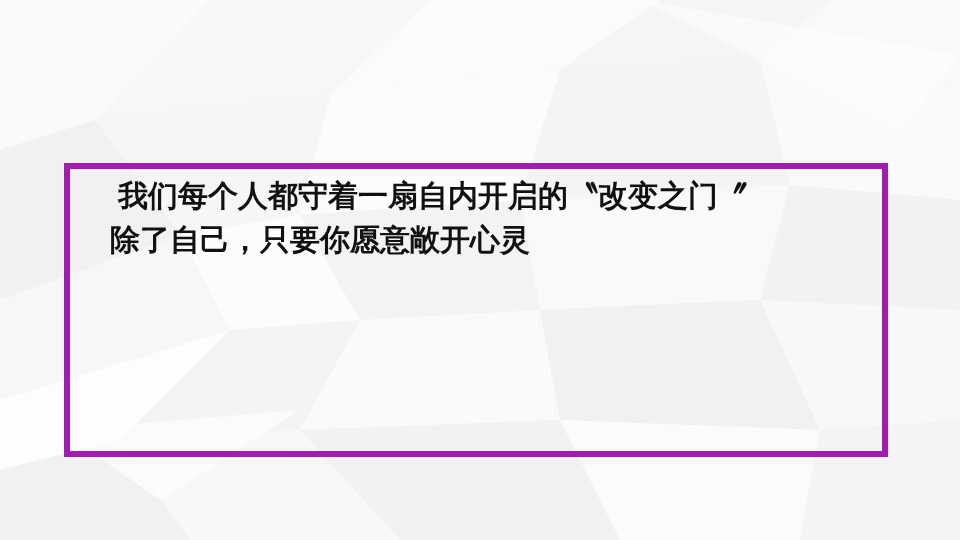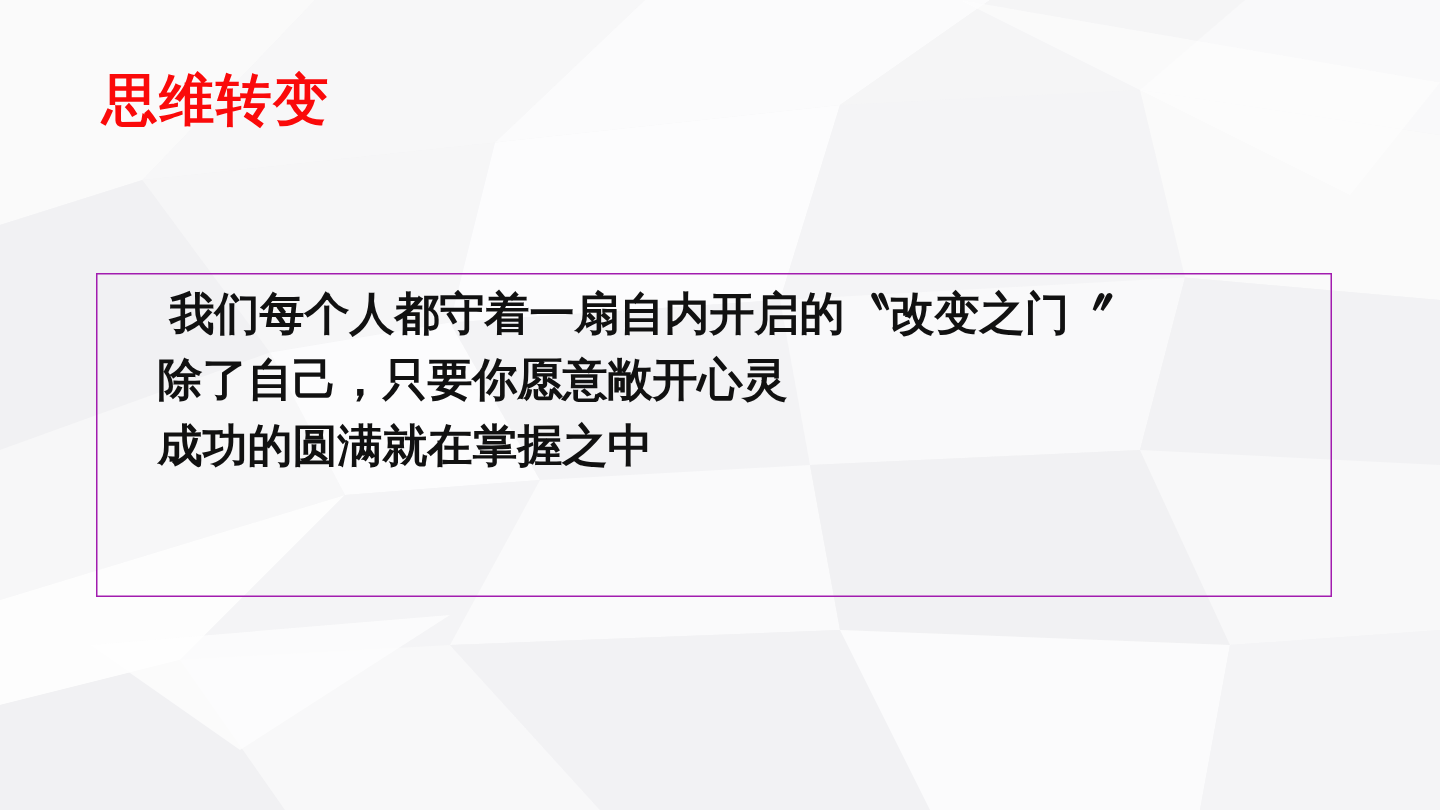--- a/index.html
+++ b/index.html
@@ -47,26 +47,25 @@
     white-space: nowrap;
     font-family: "DejaVu Sans", "Liberation Sans", sans-serif;
   }
 
   
   #quote-box {
     position: absolute;
     left: 64px;
     top: 163px;
     width: 824px;
-    height: 216px;
+    height: 294px;
     box-sizing: border-box;
-    border: 1px solid #a21caf;
+    border: 6px solid #a21caf;
     background: transparent;
     z-index: 4;
-    margin-top: 19px;
   }
 
   #quote-lines {
     position: absolute;
     left: 40px;
     top: 5px;
     width: 780px;
   }
 
   .quote-line {
@@ -112,23 +111,21 @@
     <polygon points="760,300 960,310 960,420 820,430" fill="#f8f8f9"></polygon>
     <polygon points="0,470 120,440 190,540 0,540" fill="#f1f1f3"></polygon>
     <polygon points="120,440 300,430 400,540 190,540" fill="#f8f8f9"></polygon>
     <polygon points="300,430 560,420 620,540 400,540" fill="#f2f2f4"></polygon>
     <polygon points="560,420 820,430 800,540 620,540" fill="#fbfbfc"></polygon>
     <polygon points="820,430 960,420 960,540 800,540" fill="#f4f4f6"></polygon>
     <polygon points="60,430 300,410 160,500" fill="#fefefe" opacity="0.75"></polygon>
     <polygon points="640,0 960,55 900,130" fill="#fefefe" opacity="0.6"></polygon>
   </svg>
 
-  <div id="slide-title">思维转变</div>
 
   <div id="quote-box">
     <div id="quote-lines">
       <div class="quote-line indent">我们每个人都守着一扇自内开启的〝改变之门〞</div>
       <div class="quote-line">除了自己，只要你愿意敞开心灵</div>
-      <div class="quote-line">成功的圆满就在掌握之中</div>
     </div>
   </div>
 
 </div>
 
 </body></html>

